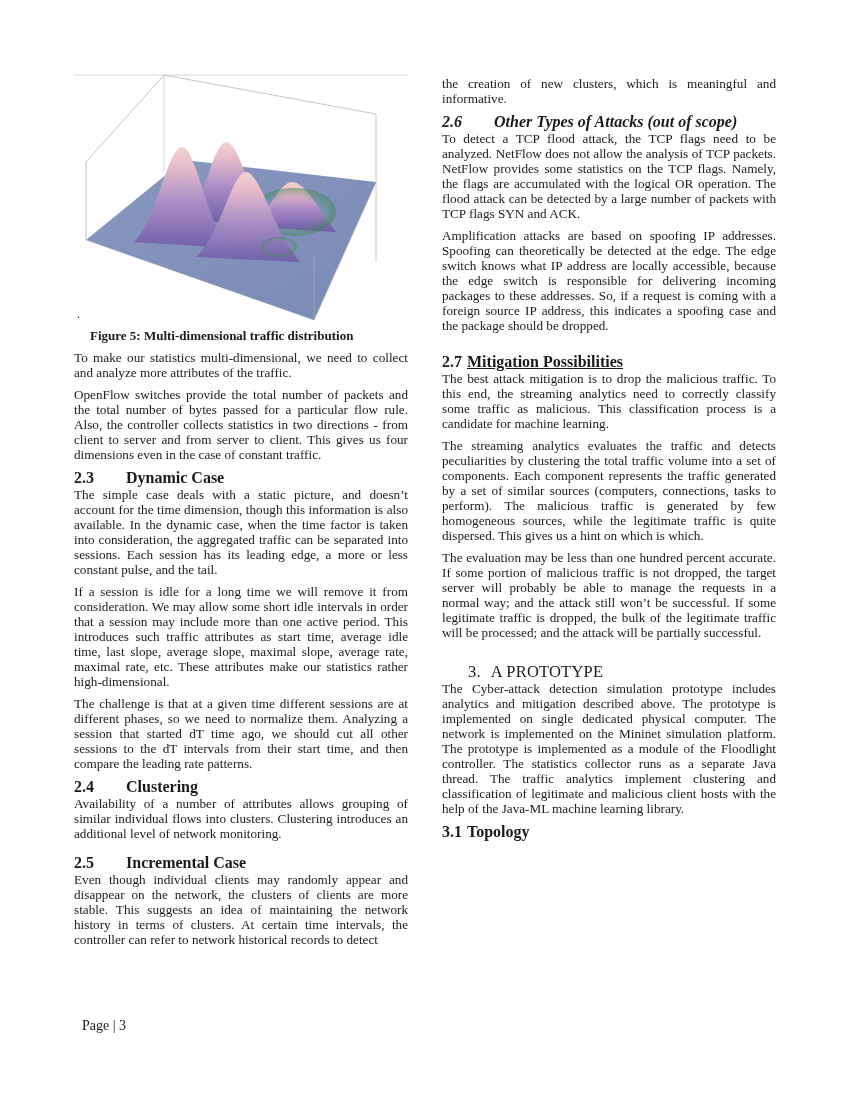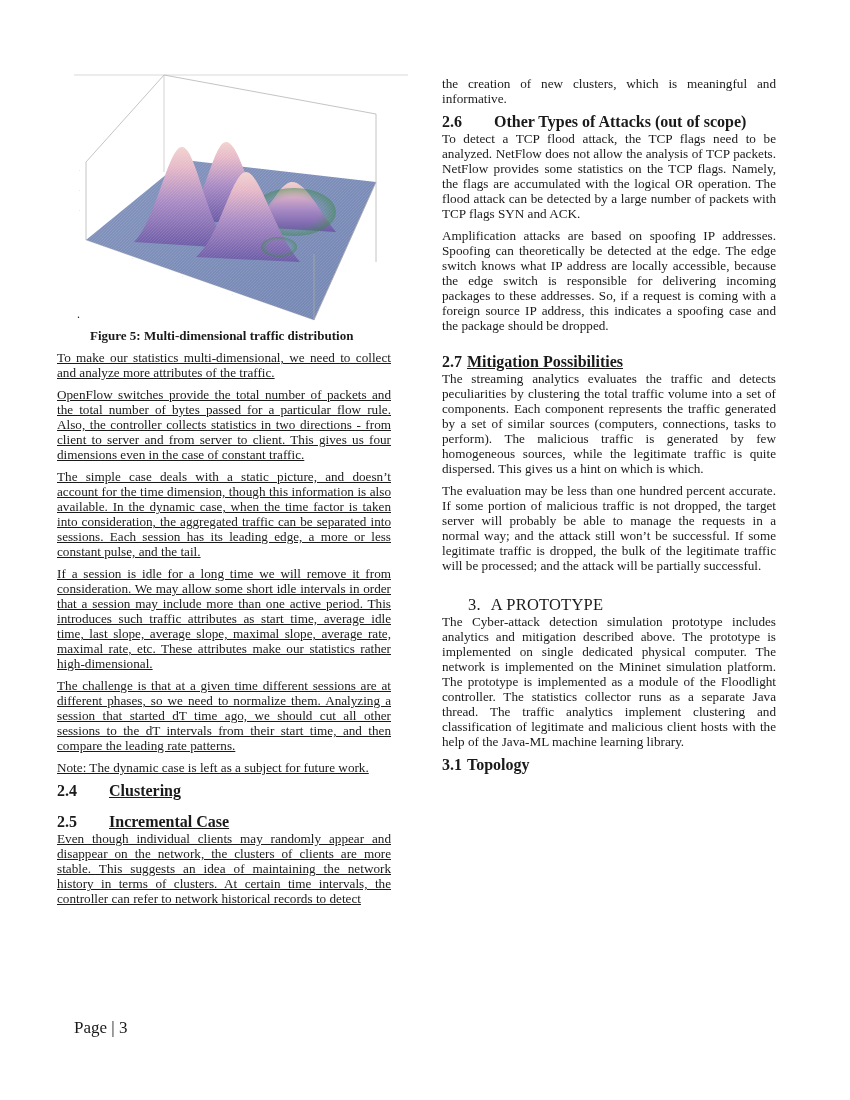--- a/index.html
+++ b/index.html
@@ -2,21 +2,21 @@
 <html><head>
 <meta charset="utf-8">
 <style>
   html, body { margin: 0; padding: 0; background: #ffffff; }
   body {
     width: 850px; height: 1100px; position: relative; overflow: hidden;
     font-family: "Liberation Serif", "DejaVu Serif", serif;
     color: #1a1a1a;
   }
   .col { position: absolute; top: 0; }
-  .col-left { left: 57px; width: 334px; text-decoration: underline; }
+  .col-left { left: 74px; width: 334px; }
   .col-right { left: 442px; width: 334px; }
   p {
     margin: 0 0 7px 0;
     font-size: 13.2px;
     line-height: 15px;
     text-align: justify;
   }
   h2.sec {
     margin: 0; font-size: 16px; line-height: 18px; font-weight: bold;
   }
@@ -26,21 +26,21 @@
     margin: 0; font-size: 16.5px; line-height: 19px; font-weight: normal;
     padding-left: 26px; letter-spacing: 0.2px;
   }
   h1.main .num { margin-right: 10px; }
   .figure-wrap { position: absolute; left: 74px; top: 72px; width: 334px; height: 250px; }
   .fig-caption {
     position: absolute; left: 74px; top: 328px;
     font-size: 13px; font-weight: bold; margin-left: 16px;
   }
   .dot { position: absolute; left: 77px; top: 307px; font-size: 12px; }
-  .footer { position: absolute; left: 74px; top: 1018px; font-size: 17px; }
+  .footer { position: absolute; left: 82px; top: 1018px; font-size: 14px; }
 </style>
 </head>
 <body>
 
 <div class="figure-wrap">
   <svg width="334" height="250" viewBox="0 0 334 250">
     <defs>
       <linearGradient id="peakG" x1="0" y1="1" x2="0" y2="0">
         <stop offset="0" stop-color="#6a5aa6"></stop>
         <stop offset="0.45" stop-color="#a88ac4"></stop>
@@ -105,47 +105,51 @@
     </g>
   </svg>
 </div>
 <div class="dot">.</div>
 <div class="fig-caption">Figure 5: Multi-dimensional traffic distribution</div>
 
 <div class="col col-left" style="top:350px;">
   <p>To make our statistics multi-dimensional, we need to collect and analyze more attributes of the traffic.</p>
   <p>OpenFlow switches provide the total number of packets and the total number of bytes passed for a particular flow rule.  Also, the controller collects statistics in two directions - from client to server and from server to client.  This gives us four dimensions even in the case of constant traffic.</p>
 
+  <h2 class="sec" style="margin-top:4px;">
+    <span class="num">2.3</span><span>Dynamic Case</span>
+  </h2>
   <p>The simple case deals with a static picture, and doesn’t account for the time dimension, though this information is also available.  In the dynamic case, when the time factor is taken into consideration, the aggregated traffic can be separated into sessions.  Each session has its leading edge, a more or less constant pulse, and the tail.</p>
   <p>If a session is idle for a long time we will remove it from consideration. We may allow some short idle intervals in order that a session may include more than one active period.  This introduces such traffic attributes as start time, average idle time, last slope, average slope, maximal slope, average rate, maximal rate, etc. These attributes make our statistics rather high-dimensional.</p>
   <p>The challenge is that at a given time different sessions are at different phases, so we need to normalize them. Analyzing a session that started dT time ago, we should cut all other sessions to the dT intervals from their start time, and then compare the leading rate patterns.</p>
-  <p>Note: The dynamic case is left as a subject for future work.</p>
 
   <h2 class="sec" style="margin-top:3px;">
     <span class="num">2.4</span><span>Clustering</span>
   </h2>
+  <p>Availability of a number of attributes allows grouping of similar individual flows into clusters.  Clustering introduces an additional level of network monitoring.</p>
 
   <h2 class="sec" style="margin-top:13px;">
     <span class="num">2.5</span><span>Incremental Case</span>
   </h2>
   <p>Even though individual clients may randomly appear and disappear on the network, the clusters of clients are more stable. This suggests an idea of maintaining the network history in terms of clusters.  At certain time intervals, the controller can refer to network historical records to detect</p>
 </div>
 
 <div class="col col-right" style="top:76px;">
   <p>the creation of new clusters, which is meaningful and informative.</p>
 
-  <h2 class="sec" style="margin-top:2px;">
+  <h2 class="sec" style="margin-top:2px;font-style:italic;">
     <span class="num">2.6</span><span>Other Types of Attacks (out of scope)</span>
   </h2>
   <p>To detect a TCP flood attack, the TCP flags need to be analyzed. NetFlow does not allow the analysis of TCP packets.  NetFlow provides some statistics on the TCP flags.  Namely, the flags are accumulated with the logical OR operation.  The flood attack can be detected by a large number of packets with TCP flags SYN and ACK.</p>
   <p>Amplification attacks are based on spoofing IP addresses. Spoofing can theoretically be detected at the edge.  The edge switch knows what IP address are locally accessible, because the edge switch is responsible for delivering incoming packages to these addresses.  So, if a request is coming with a foreign source IP address, this indicates a spoofing case and the package should be dropped.</p>
 
   <h2 class="sec tight" style="margin-top:20px;text-decoration:underline;">
     <span class="num">2.7</span><span>Mitigation Possibilities</span>
   </h2>
+  <p>The best attack mitigation is to drop the malicious traffic. To this end, the streaming analytics need to correctly classify some traffic as malicious. This classification process is a candidate for machine learning.</p>
   <p>The streaming analytics evaluates the traffic and detects peculiarities by clustering the total traffic volume into a set of components. Each component represents the traffic generated by a set of similar sources (computers, connections, tasks to perform). The malicious traffic is generated by few homogeneous sources, while the legitimate traffic is quite dispersed.  This gives us a hint on which is which.</p>
   <p>The evaluation may be less than one hundred percent accurate.   If some portion of malicious traffic is not dropped, the target server will probably be able to manage the requests in a normal way; and the attack still won’t be successful.  If some legitimate traffic is dropped, the bulk of the legitimate traffic will be processed; and the attack will be partially successful.</p>
 
   <h1 class="main" style="margin-top:22px;">
     <span class="num">3.</span><span>A PROTOTYPE</span>
   </h1>
   <p>The Cyber-attack detection simulation prototype includes analytics and mitigation described above. The prototype is implemented on single dedicated physical computer.  The network is implemented on the Mininet simulation platform.  The prototype is implemented as a module of the Floodlight controller.  The statistics collector runs as a separate Java thread.  The traffic analytics implement clustering and classification of legitimate and malicious client hosts with the help of the Java-ML machine learning library.</p>
 
   <h2 class="sec tight" style="margin-top:2px;">
     <span class="num">3.1</span><span>Topology</span>

